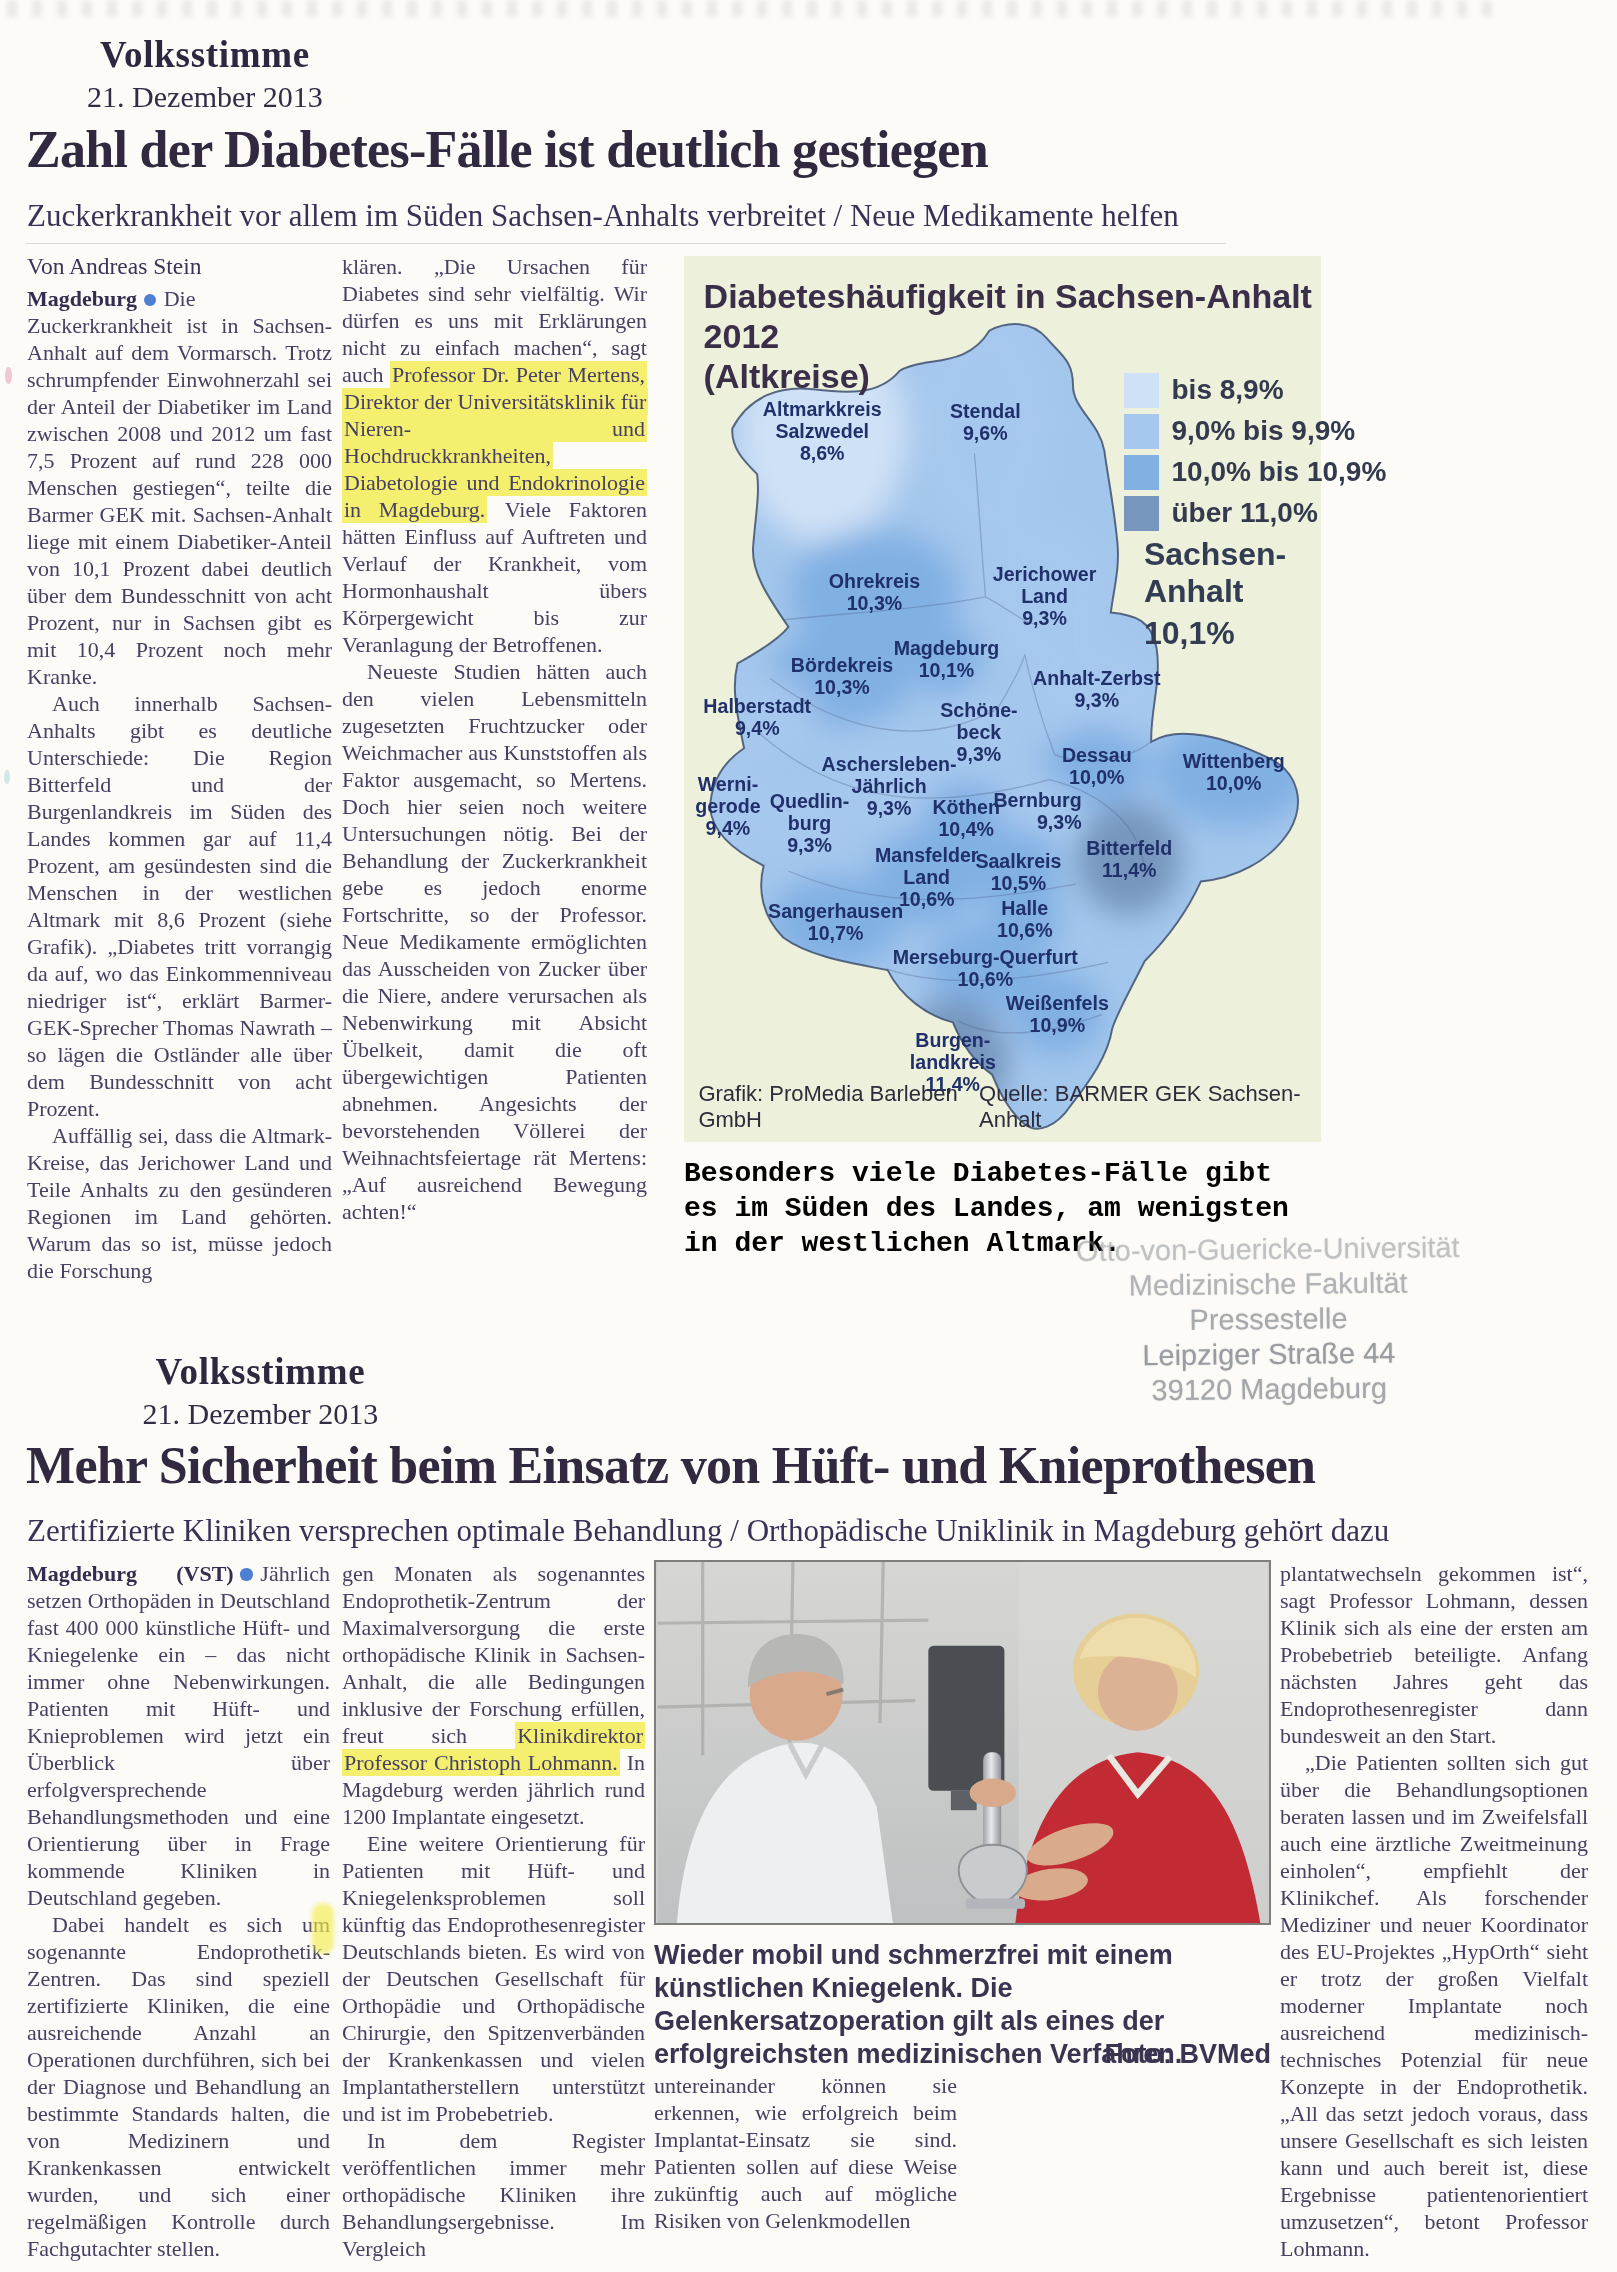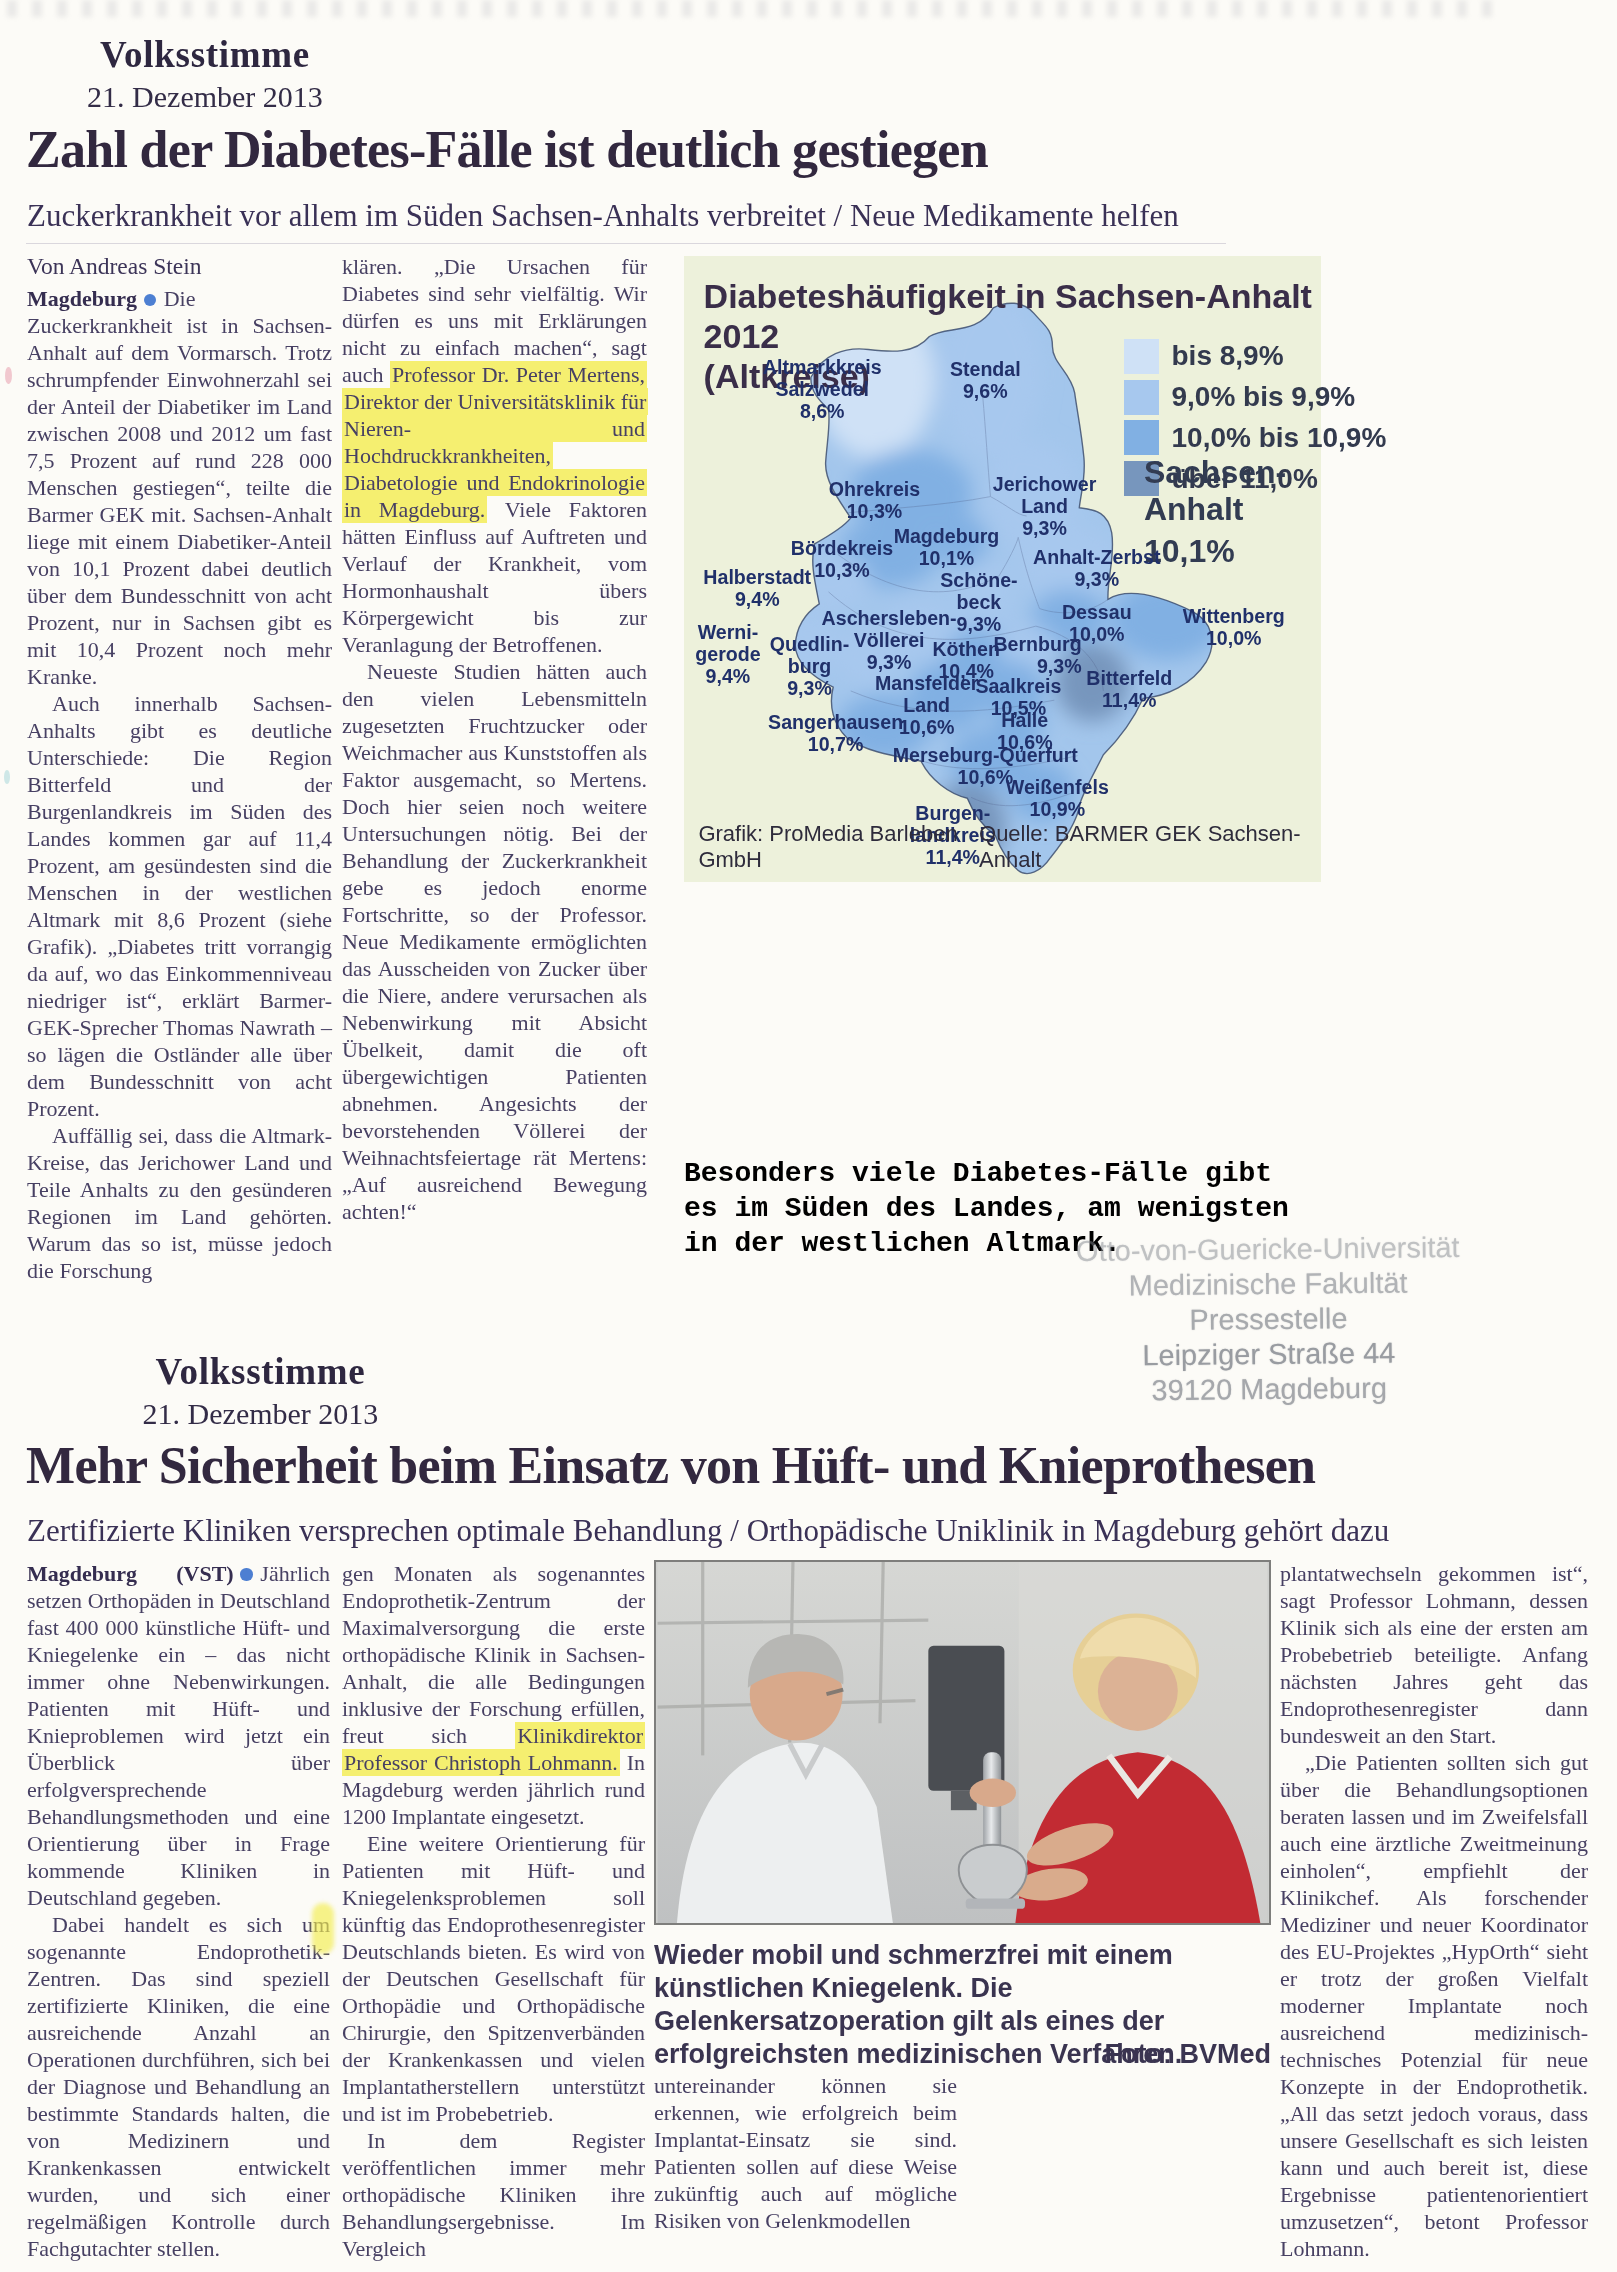--- a/index.html
+++ b/index.html
@@ -23,21 +23,21 @@
   .col{position:absolute;font-size:22px;line-height:27px;text-align:justify;color:#474063;}
   .col p{margin:0;text-indent:25px;}
   .col p.nind{text-indent:0;}
   .byline{font-size:23.5px;margin-bottom:5.2px;color:#3c3458;}
   b.lead{color:#352d50;}
   .bdot{display:inline-block;width:12.4px;height:12.4px;border-radius:50%;background:#4d7fd2;
         margin:0 7.8px 2.6px 6.5px;vertical-align:middle;}
   .hl{background:rgba(243,236,77,.8);box-decoration-break:clone;-webkit-box-decoration-break:clone;
       padding:1.3px 2px;}
   
-  .mapbox{position:absolute;left:684px;top:256px;width:637px;height:626px;background:#edf1db;}
+  .mapbox{position:absolute;left:684px;top:256px;width:637px;height:886px;background:#edf1db;}
   .mapbox svg.geo{position:absolute;left:0;top:0;width:100%;height:100%;}
   .map-title{position:absolute;left:19.6px;top:19.6px;font-family:"Liberation Sans",sans-serif;
     font-weight:bold;font-size:34px;line-height:40px;color:#3a2e49;}
   .legend{position:absolute;left:69%;top:13.2%;display:flex;flex-direction:column;gap:5.9px;
     font-family:"Liberation Sans",sans-serif;}
   .leg-item{display:flex;align-items:center;gap:13px;}
   .leg-sw{width:35px;height:35px;flex:0 0 35px;}
   .leg-lb{font-size:28px;font-weight:bold;color:#333a4e;white-space:nowrap;}
   .map-total{position:absolute;left:72.2%;top:31.6%;font-family:"Liberation Sans",sans-serif;
     font-weight:bold;color:#323c52;}
@@ -219,21 +219,21 @@
           <div>Halberstadt</div>
           <div>9,4%</div>
         </div>
         <div class="region" style="left: 46.3%; top: 50%;">
           <div>Schöne-</div>
           <div>beck</div>
           <div>9,3%</div>
         </div>
         <div class="region" style="left: 32.2%; top: 56.1%;">
           <div>Aschersleben-</div>
-          <div>Völlerei</div>
+          <div>Jährlich</div>
           <div>9,3%</div>
         </div>
         <div class="region" style="left: 64.8%; top: 55.1%;">
           <div>Dessau</div>
           <div>10,0%</div>
         </div>
         <div class="region" style="left: 86.3%; top: 55.7%;">
           <div>Wittenberg</div>
           <div>10,0%</div>
         </div>

